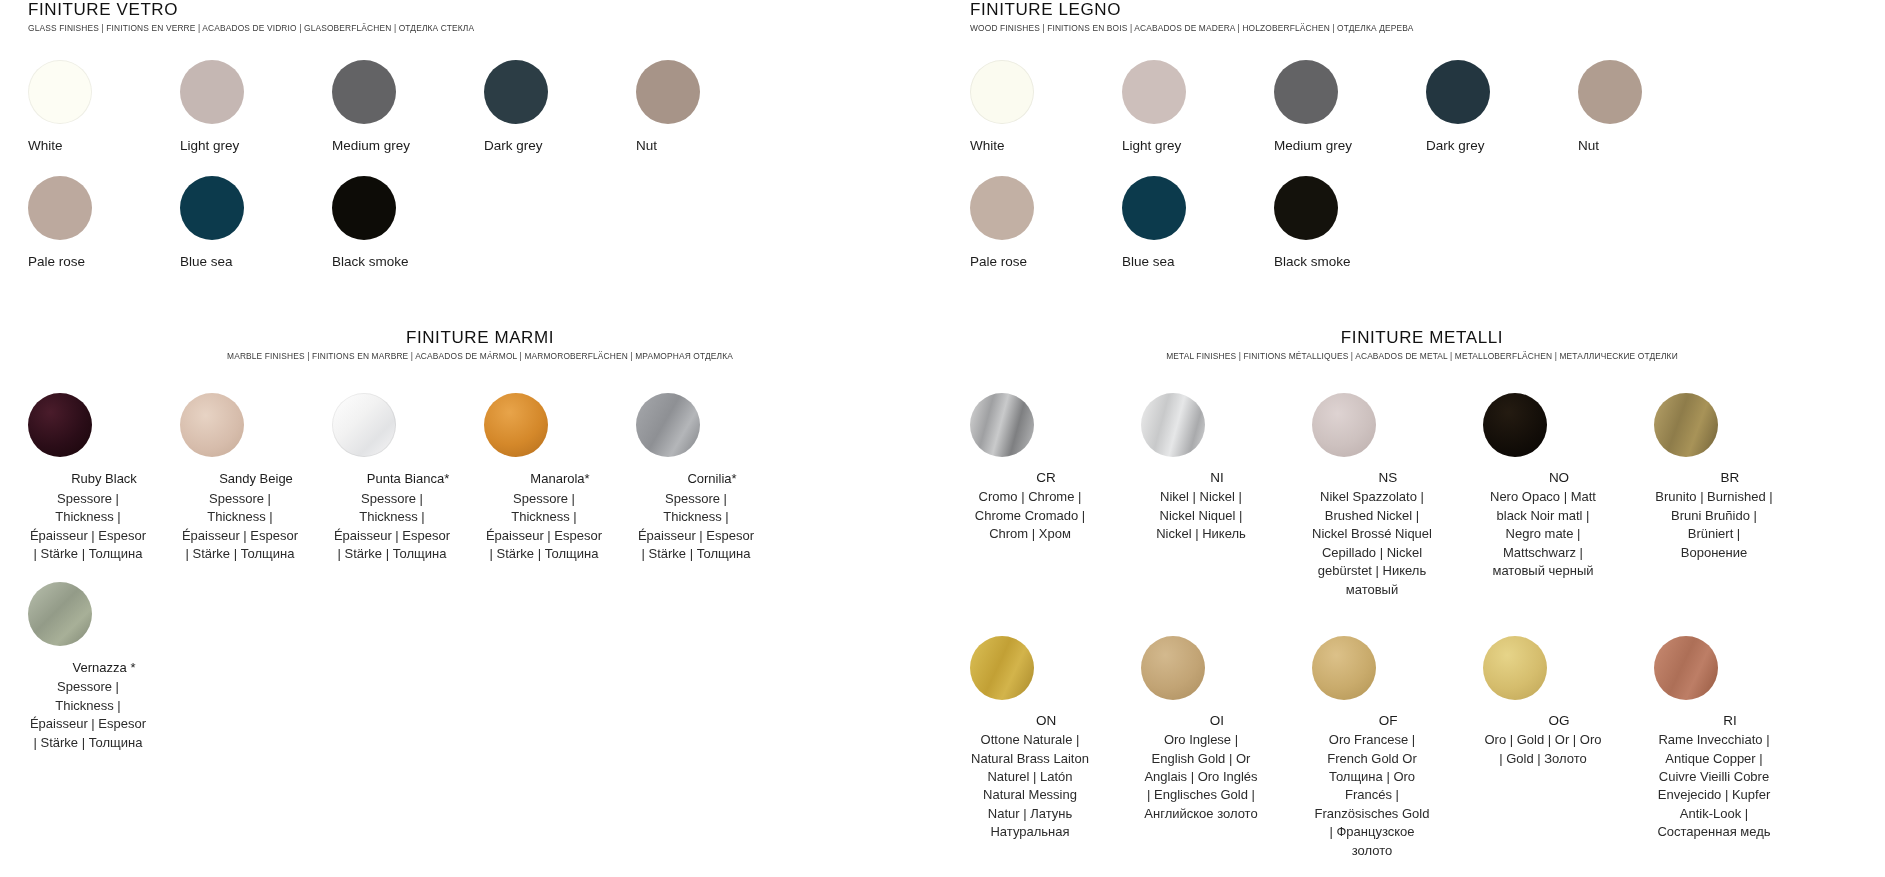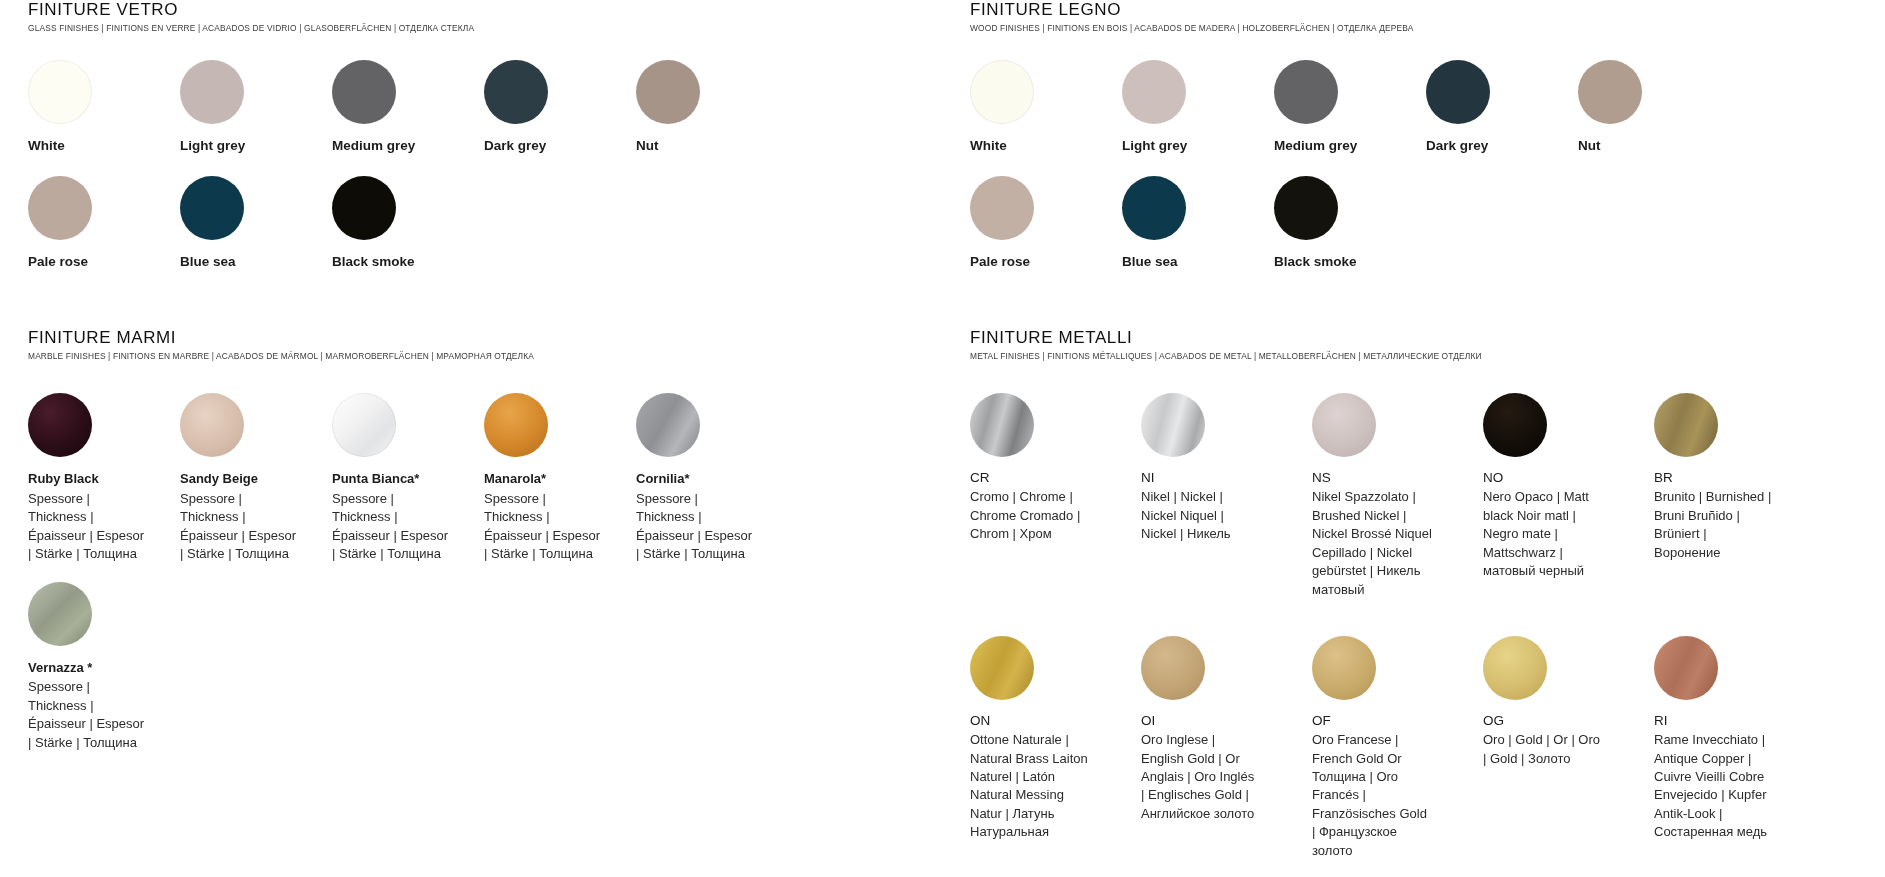--- a/index.html
+++ b/index.html
@@ -70,21 +70,21 @@
     display: block;
   }
   .circle.bordered {
     box-shadow: inset 0 0 0 1px rgba(0,0,0,0.06);
   }
   .sw-name {
     font-size: 13.5px;
     margin-top: 14px;
     color: #1c1c1c;
     line-height: 1.2;
-    font-weight: 700;
+    font-weight: 400;
   }
   .sw-name.small {
     font-size: 13px;
   }
   .sw-desc {
     font-size: 13px;
     line-height: 1.42;
     color: #2b2b2b;
     margin-top: 3px;
     width: 120px;
@@ -189,21 +189,21 @@
           <div class="swatch-cell">
             <span class="circle" style="background:#14120c;"></span>
             <div class="sw-name">Black smoke</div>
           </div>
 
         </div>
       </div>
     </div>
   </div>
 
-  <div class="columns lower" style="margin-top:36px;">
+  <div class="columns lower" style="margin-top:36px;text-align:center;">
 
     <div class="col block-marmi">
       <div class="section">
         <div class="section-title">FINITURE MARMI</div>
         <div class="section-sub">MARBLE FINISHES | FINITIONS EN MARBRE | ACABADOS DE MÁRMOL  | MARMOROBERFLÄCHEN | МРАМОРНАЯ ОТДЕЛКА</div>
         <div class="swatch-grid" style="margin-top:32px;">
 
           <div class="swatch-cell">
             <span class="circle" style="background:radial-gradient(circle at 35% 30%, #4a1c2b 0%, #2b0d18 55%, #170509 100%);"></span>
             <div class="sw-name small">Ruby Black</div>

